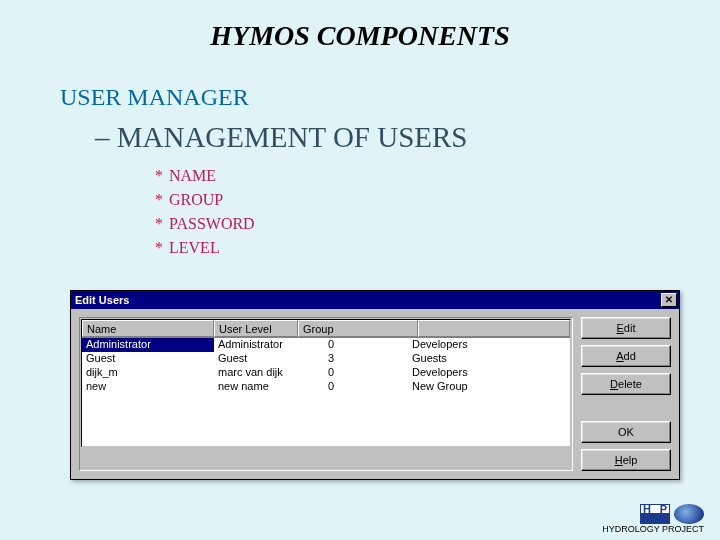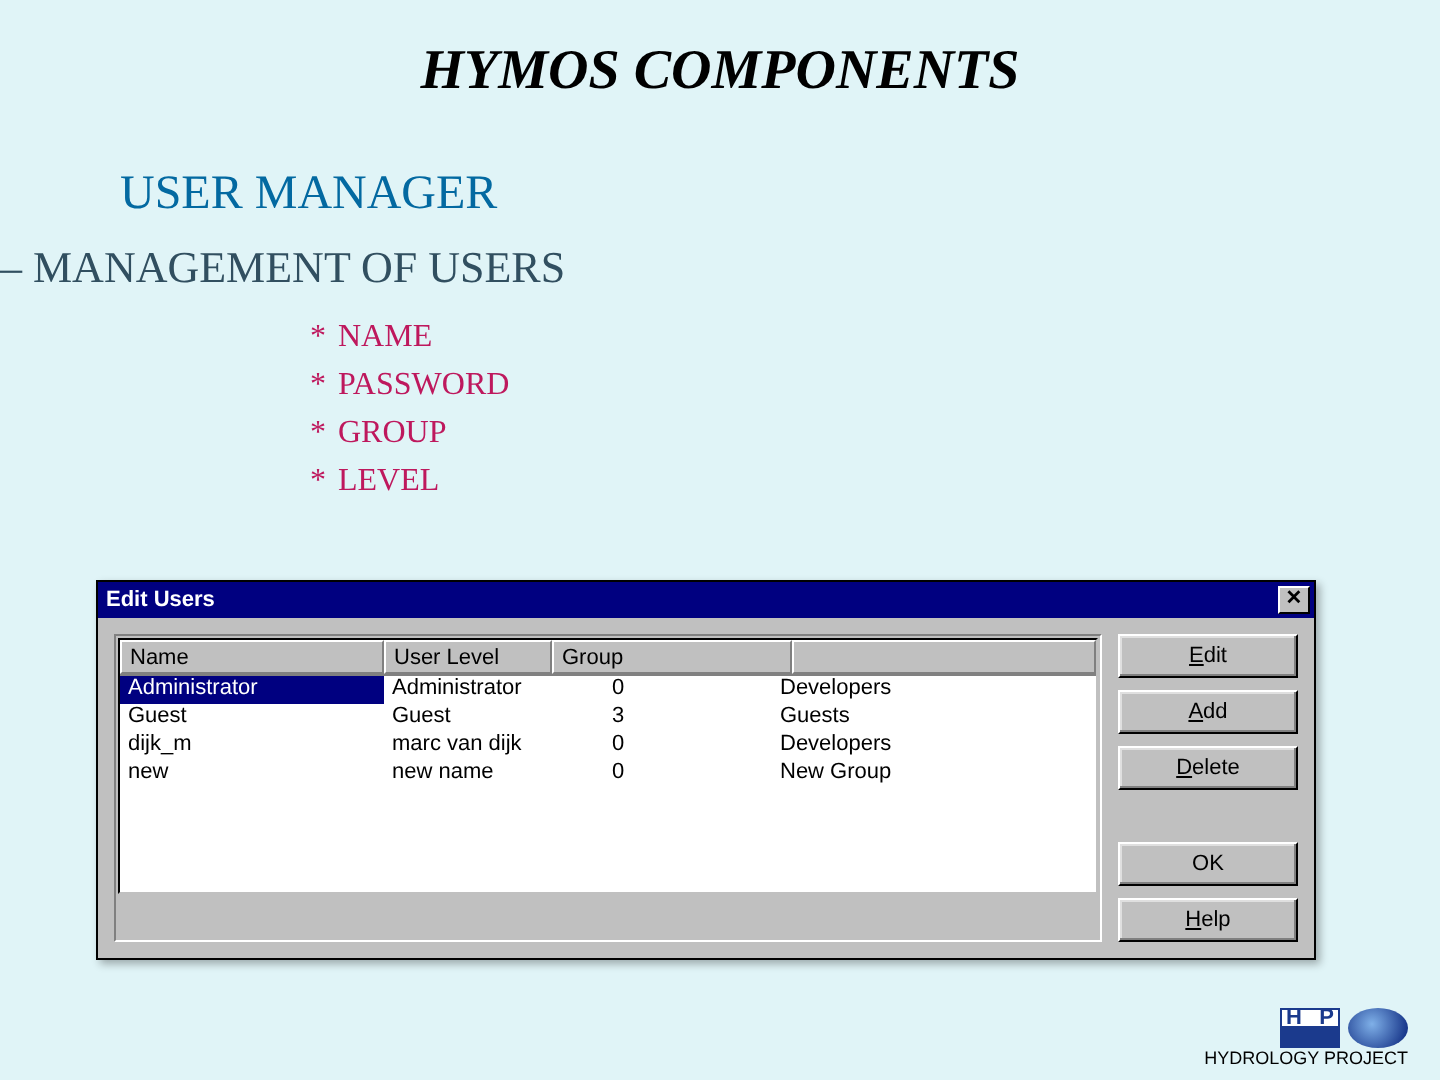--- a/index.html
+++ b/index.html
@@ -19,38 +19,39 @@
     color: #000;
     padding-top: 20px;
   }
   .heading1 {
     font-size: 24px;
     color: #0369a1;
     margin-left: 60px;
     margin-top: 32px;
   }
   .heading2 {
-    font-size: 22px;
+    font-size: 29px;
     color: #314f60;
+    margin-left: 95px;
     margin-top: 10px;
   }
   .bullets {
     margin-left: 155px;
     margin-top: 10px;
     font-size: 16px;
     color: #be185d;
     font-family: "Times New Roman", serif;
   }
   .bullets div { line-height: 1.5; }
   .bullets .ast { margin-right: 6px; }
 
   
   .dialog {
     position: absolute;
-    left: 48px;
+    left: 70px;
     top: 290px;
     width: 610px;
     background: #c0c0c0;
     border: 1px solid #000;
     box-shadow: 2px 2px 4px rgba(0,0,0,0.3);
     font-family: "MS Sans Serif", Arial, sans-serif;
     font-size: 11px;
   }
   .titlebar {
     background: #000080;
@@ -204,22 +205,22 @@
 
 <div class="heading1">USER MANAGER</div>
 
 <div class="heading2">
   <span>–</span>
   <span>MANAGEMENT OF USERS</span>
 </div>
 
 <div class="bullets">
   <div><span class="ast">*</span><span>NAME</span></div>
+  <div><span class="ast">*</span><span>GROUP</span></div>
   <div><span class="ast">*</span><span>PASSWORD</span></div>
-  <div><span class="ast">*</span><span>GROUP</span></div>
   <div><span class="ast">*</span><span>LEVEL</span></div>
 </div>
 
 <div class="dialog">
   <div class="titlebar">
     <span>Edit Users</span>
     <span class="close">✕</span>
   </div>
   <div class="dlg-body">
     <div class="listpanel">

